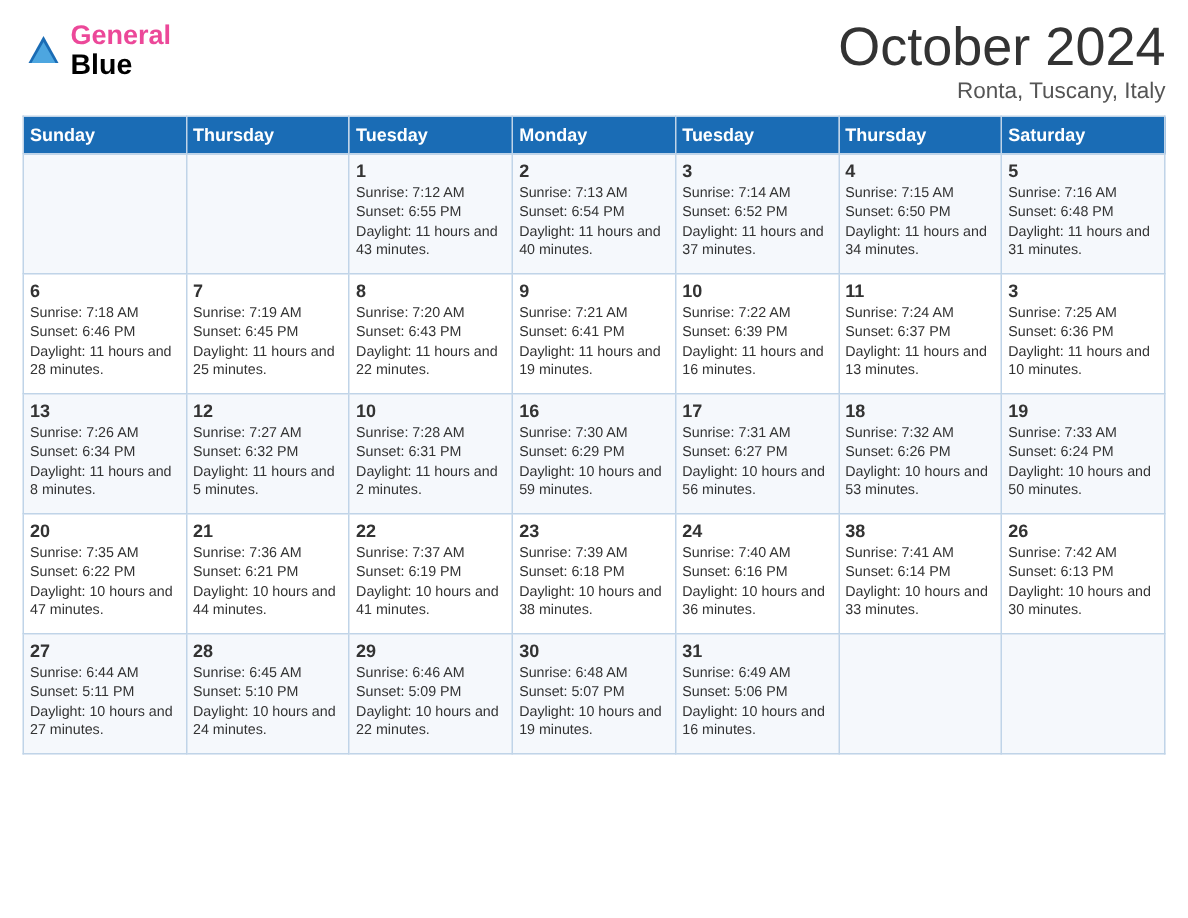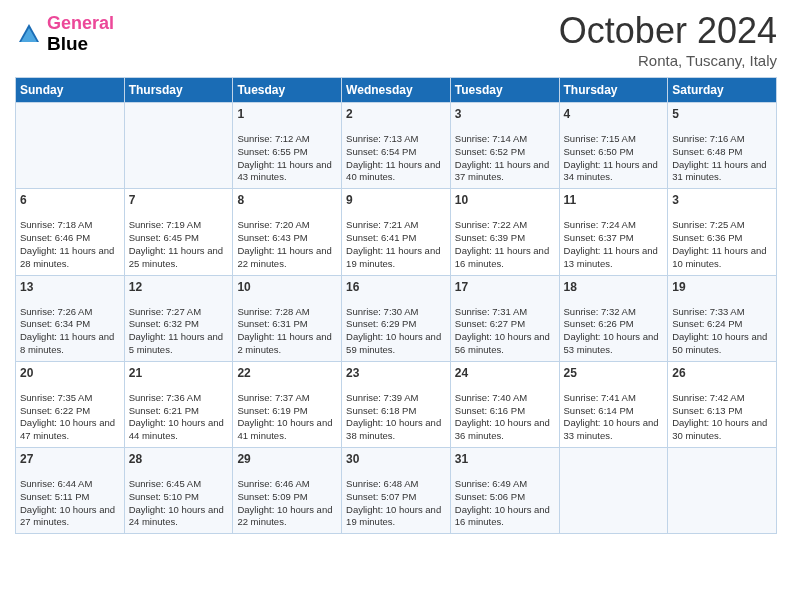--- a/index.html
+++ b/index.html
@@ -88,21 +88,20 @@
     .day-num {
       font-size: 12px;
       font-weight: bold;
       display: block;
       margin-bottom: 2px;
     }
     .day-info {
       font-size: 9.5px;
       color: #333;
       line-height: 1.35;
-      margin-top: 12px;
     }
     .empty-cell {
       background: #f5f8fc;
     }
   </style>
 </head>
 <body>
 
 <div class="container">
   <div class="header">
@@ -121,21 +120,21 @@
       <div class="location">Ronta, Tuscany, Italy</div>
     </div>
   </div>
 
   <table>
     <thead>
       <tr>
         <th>Sunday</th>
         <th>Thursday</th>
         <th>Tuesday</th>
-        <th>Wednesday</th>
+        <th>Monday</th>
         <th>Tuesday</th>
         <th>Thursday</th>
         <th>Saturday</th>
       </tr>
     </thead>
     <tbody id="calendar-body">
     <tr>
           <td class="empty-cell"></td>
           <td class="empty-cell"></td>
           <td>
@@ -234,21 +233,21 @@
           </td>
           <td>
             <span class="day-num">23</span>
             <div class="day-info">Sunrise: 7:39 AM<br>Sunset: 6:18 PM<br>Daylight: 10 hours and 38 minutes.</div>
           </td>
           <td>
             <span class="day-num">24</span>
             <div class="day-info">Sunrise: 7:40 AM<br>Sunset: 6:16 PM<br>Daylight: 10 hours and 36 minutes.</div>
           </td>
           <td>
-            <span class="day-num">25</span>
+            <span class="day-num">38</span>
             <div class="day-info">Sunrise: 7:41 AM<br>Sunset: 6:14 PM<br>Daylight: 10 hours and 33 minutes.</div>
           </td>
           <td>
             <span class="day-num">26</span>
             <div class="day-info">Sunrise: 7:42 AM<br>Sunset: 6:13 PM<br>Daylight: 10 hours and 30 minutes.</div>
           </td>
         </tr>
         <tr>
           <td>
             <span class="day-num">27</span>

